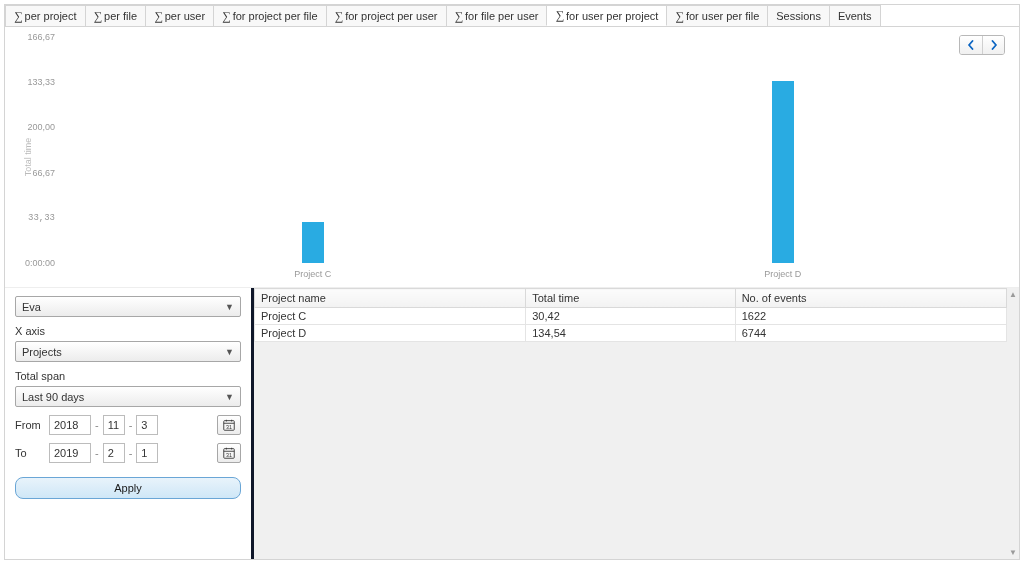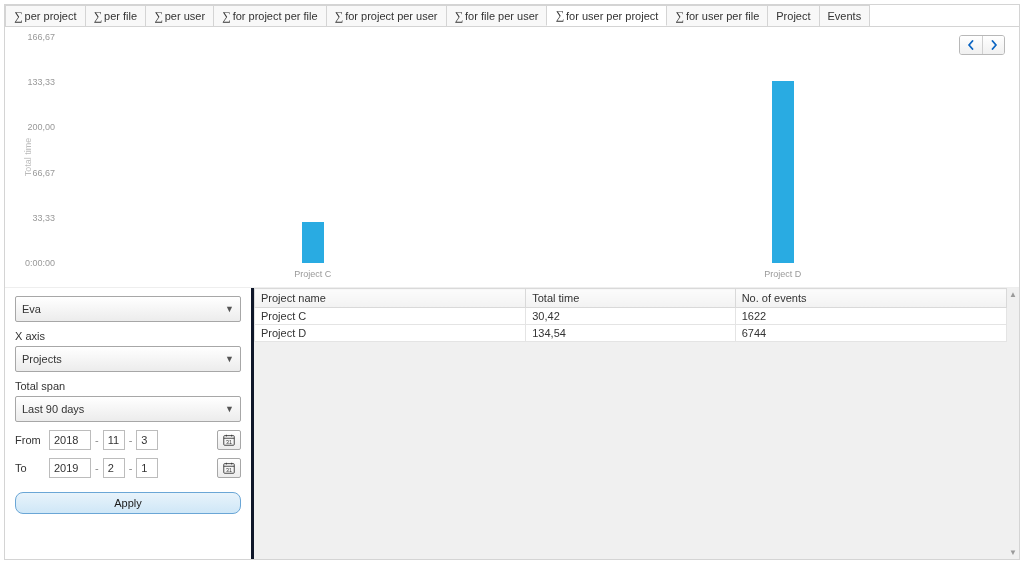--- a/index.html
+++ b/index.html
@@ -20,21 +20,21 @@
 
 .yaxis-title { position: absolute; left: 4px; top: 50%; transform: translateY(-50%) rotate(-90deg); transform-origin: center; font-size: 9px; color: #bbb; white-space: nowrap; }
 .plot { position: absolute; left: 54px; right: 20px; top: 10px; bottom: 24px; }
 .ytick { position: absolute; left: -38px; font-size: 9px; color: #999; text-align: right; width: 34px; transform: translateY(-50%); }
 .bar { position: absolute; bottom: 0; width: 22px; background: #29abe2; transform: translateX(-50%); }
 .xlabel { position: absolute; bottom: -16px; font-size: 9px; color: #999; transform: translateX(-50%); white-space: nowrap; }
 
 .lower { flex: 1; display: flex; border-top: 1px solid #eee; }
 .sidebar { width: 246px; padding: 8px 10px 10px 10px; display: flex; flex-direction: column; gap: 4px; }
 .lbl { font-size: 11px; color: #333; margin-top: 4px; }
-.dropdown { height: 21px; border: 1px solid #a7a7a7; border-radius: 2px; background: linear-gradient(#fff,#ececec); display: flex; align-items: center; padding: 12px 6px; justify-content: space-between; cursor: pointer; }
+.dropdown { height: 21px; border: 1px solid #a7a7a7; border-radius: 2px; background: linear-gradient(#fff,#ececec); display: flex; align-items: center; padding: 2px 6px; justify-content: space-between; cursor: pointer; }
 .dropdown .dd-text { font-size: 11px; color: #333; }
 .dropdown .caret { font-size: 9px; color: #555; }
 .daterow { display: flex; align-items: center; gap: 4px; margin-top: 4px; }
 .daterow .dlabel { width: 30px; font-size: 11px; color: #333; }
 .dinput { width: 42px; height: 20px; border: 1px solid #bcbcbc; background: #fff; font-size: 11px; padding: 0 4px; color: #333; }
 .dinput.sm { width: 22px; }
 .dash { color: #888; }
 .calbtn { width: 24px; height: 20px; border: 1px solid #a7a7a7; border-radius: 2px; background: linear-gradient(#fff,#ececec); display: flex; align-items: center; justify-content: center; cursor: pointer; margin-left: auto;}
 .calbtn svg { width: 14px; height: 14px; }
 .apply-btn { margin-top: 10px; height: 22px; border: 1px solid #6aa6d6; border-radius: 8px; background: linear-gradient(#e8f3fb,#cfe7f7); color: #1a1a1a; font-size: 11px; cursor: pointer; }
@@ -78,21 +78,21 @@
       </div>
       <div class="tab active">
         <span class="sigma">∑</span>
         <span>for user per project</span>
       </div>
       <div class="tab">
         <span class="sigma">∑</span>
         <span>for user per file</span>
       </div>
       <div class="tab">
-        <span>Project</span>
+        <span>Sessions</span>
       </div>
       <div class="tab">
         <span>Events</span>
       </div>
     </div>
   <div class="body">
     <div class="chart-area">
       <div class="nav-arrows">
         <button class="nav-btn">
           <svg viewBox="0 0 10 10">
@@ -101,21 +101,21 @@
         </button>
         <button class="nav-btn">
           <svg viewBox="0 0 10 10">
               <path d="M3.5 1 L7 5 L3.5 9" stroke="#0a64c2" stroke-width="1.8" fill="none" stroke-linecap="round" stroke-linejoin="round"></path>
             </svg>
         </button>
       </div>
       <div class="yaxis-title">Total time</div>
       <div class="plot" id="plot">
           <div class="ytick" style="bottom: 0%; transform: translateY(50%); margin-top: 20px;">0:00:00</div>
-          <div class="ytick" style="bottom: 20%; transform: translateY(50%);">33,33</div>
+          <div class="ytick" style="bottom: 20%; transform: translateY(50%); font-family: Liberation Mono, monospace;">33,33</div>
           <div class="ytick" style="bottom: 40%; transform: translateY(50%);">66,67</div>
           <div class="ytick" style="bottom: 60%; transform: translateY(50%);">200,00</div>
           <div class="ytick" style="bottom: 80%; transform: translateY(50%);">133,33</div>
           <div class="ytick" style="bottom: 100%; transform: translateY(50%);">166,67</div>
           <div class="bar" style="left: 27%; height: 18.2516%;"></div>
           <div class="xlabel" style="left: 27%;">Project C</div>
           <div class="bar" style="left: 77%; height: 80.7224%;"></div>
           <div class="xlabel" style="left: 77%;">Project D</div>
         </div>
     </div>

